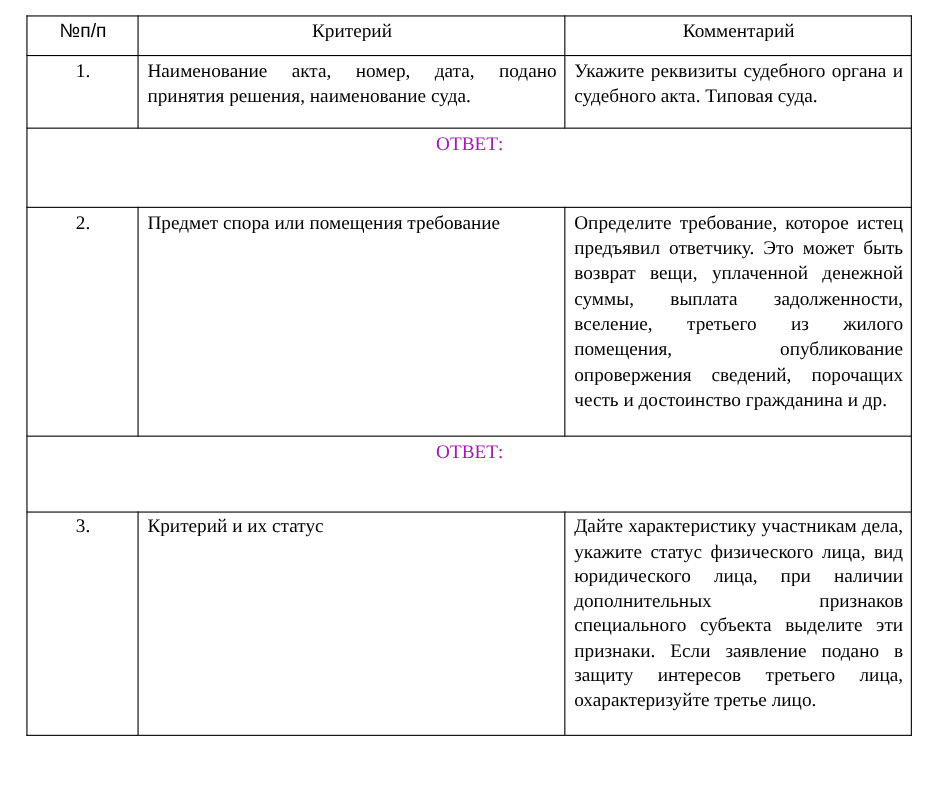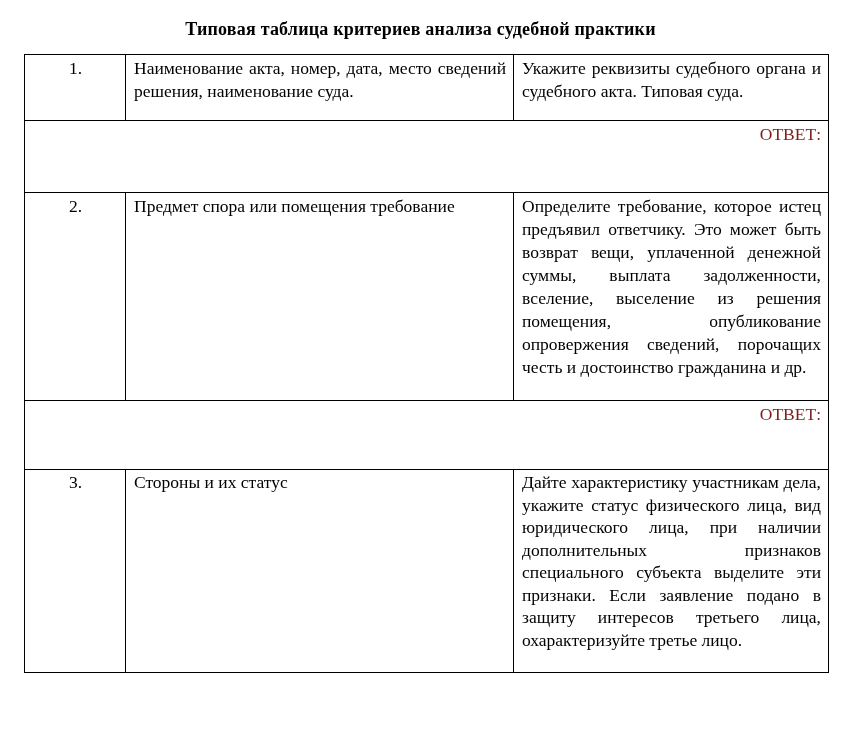--- a/index.html
+++ b/index.html
@@ -45,61 +45,65 @@
   td.hdr { text-align: center; }
   td.hdr-num {
     font-family: "Liberation Sans", "DejaVu Sans", sans-serif;
     font-size: 14px;
     padding-top: 6px;
   }
   td.num { text-align: center; }
   td.crit, td.comm { text-align: justify; }
   tr.r3 td { line-height: 22.5px; padding-top: 1px; }
   td.answer {
-    color: #7f1d1d;
-    text-align: right;
+    color: #a21caf;
+    text-align: center;
   }
 </style>
 </head>
 <body>
 
 <div class="page">
 
-  <div class="title">Типовая таблица критериев анализа судебной практики</div>
 
   <table class="grid">
     <colgroup>
       <col class="c-num">
       <col class="c-crit">
       <col class="c-comm">
     </colgroup>
 
     <tbody>
+        <tr class="header-row">
+      <td class="hdr hdr-num">№п/п</td>
+      <td class="hdr">Критерий</td>
+      <td class="hdr">Комментарий</td>
+    </tr>
 
     <tr class="row r1">
       <td class="num">1.</td>
-      <td class="crit">Наименование акта, номер, дата, место сведений решения, наименование суда.</td>
+      <td class="crit">Наименование акта, номер, дата, подано принятия решения, наименование суда.</td>
       <td class="comm">Укажите реквизиты судебного органа и судебного акта. Типовая суда.</td>
     </tr>
 
     <tr class="answer-row a1">
       <td class="answer" colspan="3"><span>ОТВЕТ:</span></td>
     </tr>
 
     <tr class="row r2">
       <td class="num">2.</td>
       <td class="crit">Предмет спора или помещения требование</td>
-      <td class="comm">Определите требование, которое истец предъявил ответчику. Это может быть возврат вещи, уплаченной денежной суммы, выплата задолженности, вселение, выселение из решения помещения, опубликование опровержения сведений, порочащих честь и достоинство гражданина и др.</td>
+      <td class="comm">Определите требование, которое истец предъявил ответчику. Это может быть возврат вещи, уплаченной денежной суммы, выплата задолженности, вселение, третьего из жилого помещения, опубликование опровержения сведений, порочащих честь и достоинство гражданина и др.</td>
     </tr>
 
     <tr class="answer-row a2">
       <td class="answer" colspan="3"><span>ОТВЕТ:</span></td>
     </tr>
 
     <tr class="row r3">
       <td class="num">3.</td>
-      <td class="crit">Стороны и их статус</td>
+      <td class="crit">Критерий и их статус</td>
       <td class="comm">Дайте характеристику участникам дела, укажите статус физического лица, вид юридического лица, при наличии дополнительных признаков специального субъекта выделите эти признаки. Если заявление подано в защиту интересов третьего лица, охарактеризуйте третье лицо.</td>
     </tr>
   </tbody>
     </table>
 
 </div>
 
 </body></html>

